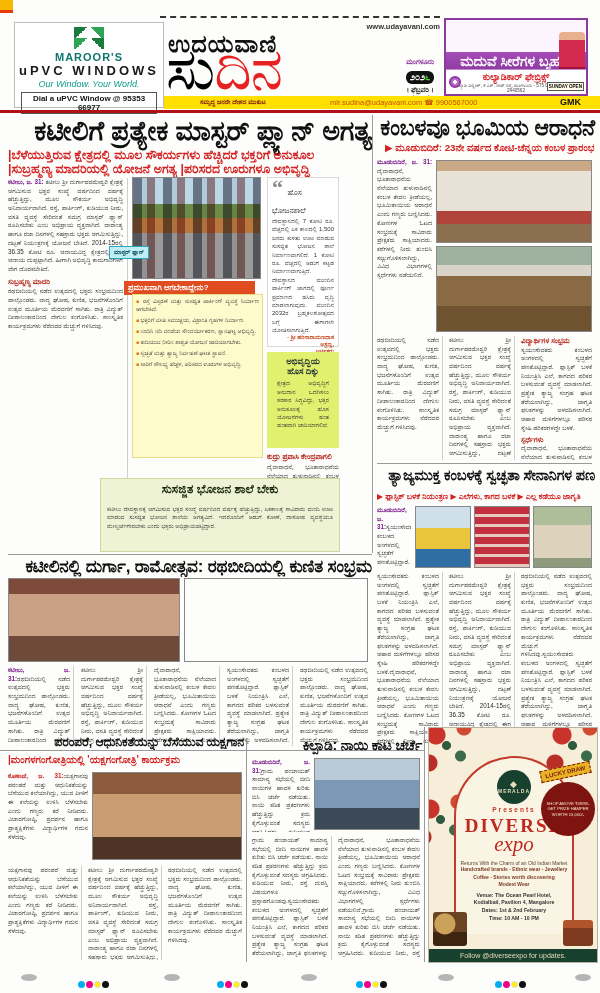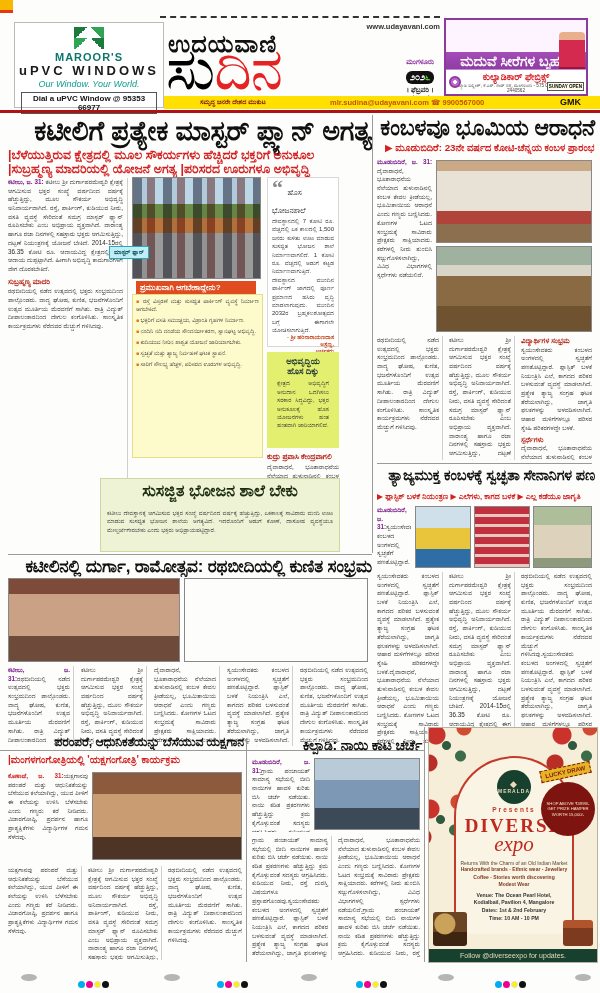--- a/index.html
+++ b/index.html
@@ -20,21 +20,21 @@
   .maroor .tg { color:#0e9c8e; font-style:italic; font-size:9px; margin-top:1px; }
   .maroor .ph { border:1px solid #555; font-size:8px; font-weight:bold; margin:3px 6px 0; padding:1px 0; color:#111; }
 
   .dashline { left:160px; top:16px; width:280px; border-top:2px dashed #333; }
   .murl { left:300px; top:22px; width:140px; font-size:7.5px; color:#333; text-align:right; font-weight:bold; }
   .mbrand { left:168px; top:30px; font-size:24px; font-weight:bold; color:#111; letter-spacing:1px; }
   .mtitle { left:166px; top:40px; font-size:58px; font-weight:normal; line-height:1; letter-spacing:-1px; }
   .mtitle .r { color:#e62222; }
   .ystrip { left:164px; top:96px; width:436px; height:13px; background:#ffe000; }
   .slogan { left:200px; top:98px; font-size:6.5px; color:#7a1010; font-weight:bold; }
-  .contact { left:330px; top:98px; font-size:7.5px; color:#c4520a; font-weight:bold; }
+  .contact { left:330px; top:98px; font-size:7.5px; color:#c4520a; font-weight:normal; }
   .gmk { left:560px; top:97px; font-size:9px; font-weight:bold; color:#111; }
 
   .dateblk { left:398px; top:58px; width:44px; text-align:center; }
   .dateblk .city { color:#8a2a9c; font-size:7px; font-weight:bold; }
   .dateblk .yr { background:#111; color:#fff; border-radius:6px; font-size:9px; font-weight:bold; padding:1px 4px; margin:2px 0; display:inline-block; }
   .dateblk .yr .g { color:#4ddb27; }
   .dateblk .dl { font-size:7px; color:#222; font-weight:bold; }
 
   .fabrics { left:444px; top:18px; width:144px; height:78px; border:2px solid #8b3a9e; background:#fdf4ff; overflow:hidden; }
   .fabrics .hd { background:linear-gradient(#a44cb8,#7b2d8e); color:#fff; font-weight:bold; font-size:14px; text-align:center; line-height:1.15; padding:1px 0;margin-top:32px; }
@@ -73,21 +73,21 @@
   .qbody { font-size:6px; line-height:1.4; color:#333; text-align:justify; }
   .qattr { font-size:5.8px; color:#c2471a; font-weight:bold; text-align:right; }
   .redstrip { background:#e04b1f; color:#fff; font-weight:bold; font-size:8px; padding:2px 4px; }
   .ybox { background:#fdfacb; border:1px solid #e6dd88; padding:3px; }
   .ybox-item { font-size:5.9px; line-height:1.35; color:#333; text-align:justify; margin-bottom:3px; }
   .ybox-item::before { content:"■ "; color:#e8701a; font-size:5px; }
   .gbox1 { background:#e2ef6f; text-align:center; padding:4px 10px; }
   .gbox1 .t { font-weight:bold; font-size:8.5px; color:#233; line-height:1.2; }
   .gbox1 .b { font-size:6px; text-align:justify; color:#333; margin-top:3px; line-height:1.4; }
   .gbox2 { background:#edf3d4; border:1px solid #cdd9a0; padding:3px 6px; }
-  .gbox2 .t { font-weight:bold; font-size:16px; color:#1c2a10; text-align:center; margin-bottom:9px; }
+  .gbox2 .t { font-weight:bold; font-size:12px; color:#1c2a10; text-align:center; margin-bottom:9px; }
   .gbox2 .b { font-size:6px; line-height:1.4; color:#333; text-align:justify; }
 
   
   .ph-ceremony { background:
       linear-gradient(#caa987 0 12%, #e8e2d6 12% 62%, #b0443a 62% 78%, #8c6f4e 78%),
       repeating-linear-gradient(90deg, rgba(90,80,70,.45) 0 5px, transparent 5px 11px); }
   .ph-race { background:
       linear-gradient(#9fb2a0 0 22%, #d8d4c8 22% 34%, #8a6a43 34% 70%, #6f5330 70%),
       repeating-linear-gradient(90deg, rgba(60,40,30,.35) 0 6px, transparent 6px 13px); }
   .ph-night { background:#0b1535 linear-gradient(115deg, transparent 40%, rgba(255,220,90,.8) 41%, transparent 43%, transparent 55%, rgba(120,200,255,.7) 56%, transparent 58%), linear-gradient(#101c44 0 55%, #2a3050 55% 75%, #151226 75%); }
@@ -189,21 +189,21 @@
   <div class="abs tcol colsep" style="left:8px; top:178px; width:120px; height:374px; padding-right:4px;">
     <span class="byline">ಕಟೀಲು, ಜ. 31:</span>
     <span>ಕಟೀಲು ಶ್ರೀ ದುರ್ಗಾಪರಮೇಶ್ವರಿ ಕ್ಷೇತ್ರಕ್ಕೆ ಆಗಮಿಸುವ ಭಕ್ತರ ಸಂಖ್ಯೆ ವರ್ಷದಿಂದ ವರ್ಷಕ್ಕೆ ಹೆಚ್ಚುತ್ತಿದ್ದು, ಮೂಲ ಸೌಕರ್ಯ ಅಭಿವೃದ್ಧಿ ಅನಿವಾರ್ಯವಾಗಿದೆ. ರಸ್ತೆ, ಪಾರ್ಕಿಂಗ್, ಕುಡಿಯುವ ನೀರು, ವಸತಿ ವ್ಯವಸ್ಥೆ ಸೇರಿದಂತೆ ಸಮಗ್ರ ಮಾಸ್ಟರ್ ಪ್ಲ್ಯಾನ್ ರೂಪಿಸಬೇಕು ಎಂಬ ಅಭಿಪ್ರಾಯ ವ್ಯಕ್ತವಾಗಿದೆ. ವಾರಾಂತ್ಯ ಹಾಗೂ ರಜಾ ದಿನಗಳಲ್ಲಿ ಸಹಸ್ರಾರು ಭಕ್ತರು ಆಗಮಿಸುತ್ತಿದ್ದು, ದಟ್ಟಣೆ ನಿಯಂತ್ರಣಕ್ಕೆ ಯೋಜನೆ ಬೇಕಿದೆ. 2014-15ರಲ್ಲಿ 36.35 ಕೋಟಿ ರೂ. ಆದಾಯವಿದ್ದ ಕ್ಷೇತ್ರದಲ್ಲಿ ಈಗ ಆದಾಯ ದುಪ್ಪಟ್ಟಾಗಿದೆ. ಹೀಗಾಗಿ ಅಭಿವೃದ್ಧಿ ಕಾಮಗಾರಿಗಳಿಗೆ ವೇಗ ದೊರಕಬೇಕಿದೆ.</span>
     <div class="subbold" style="margin:3px 0 1px;">ಸುಬ್ರಹ್ಮಣ್ಯ ಮಾದರಿ</div>
     <span>ರಥಬೀದಿಯಲ್ಲಿ ನಡೆದ ಉತ್ಸವದಲ್ಲಿ ಭಕ್ತರು ಸಂಭ್ರಮದಿಂದ ಪಾಲ್ಗೊಂಡರು. ವಾದ್ಯ ಘೋಷ, ಕುಣಿತ, ಭಜನೆಗಳೊಂದಿಗೆ ಉತ್ಸವ ಮೂರ್ತಿಯ ಮೆರವಣಿಗೆ ಸಾಗಿತು. ರಾತ್ರಿ ವಿದ್ಯುತ್ ದೀಪಾಲಂಕಾರದಿಂದ ದೇಗುಲ ಕಂಗೊಳಿಸಿತು. ಸಾಂಸ್ಕೃತಿಕ ಕಾರ್ಯಕ್ರಮಗಳು ನೆರೆದವರ ಮೆಚ್ಚುಗೆ ಗಳಿಸಿದವು.</span>
   </div>
 
   <div class="abs photo ph-parking" style="left:132px; top:177px; width:129px; height:102px;"></div>
   <div class="abs badge-cyan" style="left:109px; top:246px; width:40px;">ಮಾಸ್ಟರ್ ಪ್ಲಾನ್</div>
 
-  <div class="abs redstrip" style="left:136px; top:281px; width:120px;">ಪ್ರಮುಖವಾಗಿ ಆಗಬೇಕಾದ್ದೇನು?</div>
+  <div class="abs redstrip" style="left:124px; top:281px; width:131px;">ಪ್ರಮುಖವಾಗಿ ಆಗಬೇಕಾದ್ದೇನು?</div>
   <div class="abs ybox" style="left:132px; top:294px; width:131px; height:164px;">
       <div class="ybox-item">ರಸ್ತೆ ವಿಸ್ತರಣೆ ಮತ್ತು ಸುಸಜ್ಜಿತ ಪಾರ್ಕಿಂಗ್ ವ್ಯವಸ್ಥೆ ನಿರ್ಮಾಣ ಆಗಬೇಕಿದೆ.</div>
       <div class="ybox-item">ಭಕ್ತರಿಗೆ ವಸತಿ ಸಮುಚ್ಚಯ, ವಿಶ್ರಾಂತಿ ಗೃಹಗಳ ನಿರ್ಮಾಣ.</div>
       <div class="ybox-item">ನಂದಿನಿ ನದಿ ದಂಡೆಯ ಸೌಂದರ್ಯೀಕರಣ, ಸ್ನಾನಘಟ್ಟ ಅಭಿವೃದ್ಧಿ.</div>
       <div class="ybox-item">ಕುಡಿಯುವ ನೀರಿನ ಶಾಶ್ವತ ಯೋಜನೆ ಜಾರಿಯಾಗಬೇಕು.</div>
       <div class="ybox-item">ಸ್ವಚ್ಛತೆ ಮತ್ತು ತ್ಯಾಜ್ಯ ನಿರ್ವಹಣೆ ಘಟಕ ಸ್ಥಾಪನೆ.</div>
       <div class="ybox-item">ಸಾರಿಗೆ ಸೌಲಭ್ಯ ಹೆಚ್ಚಳ, ಪರಿಸರದ ಊರುಗಳ ಅಭಿವೃದ್ಧಿ.</div>
     </div>
 
   <div class="abs qbox" style="left:267px; top:177px; width:72px; height:170px;">

